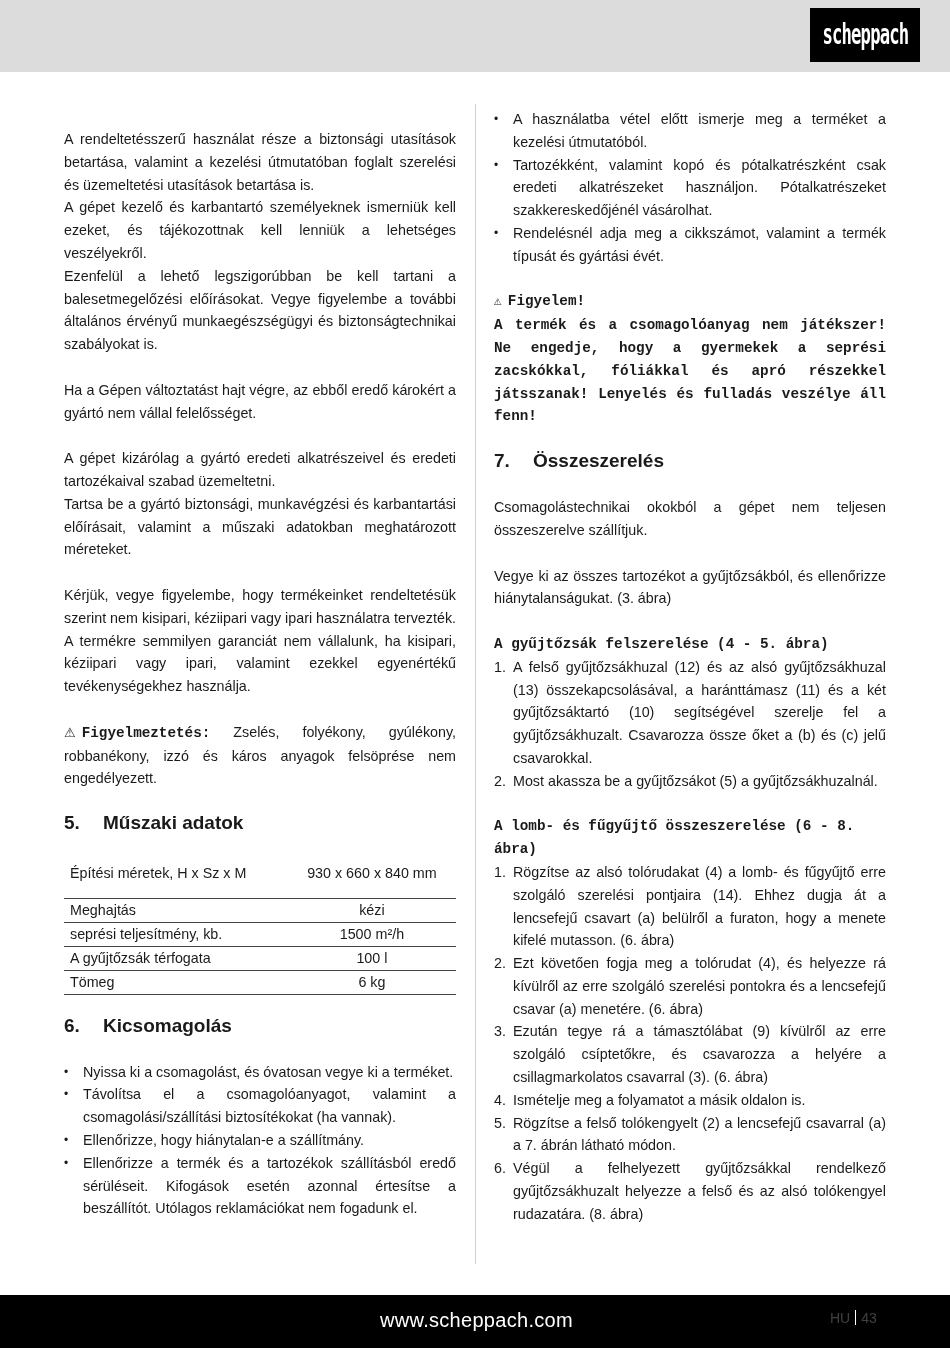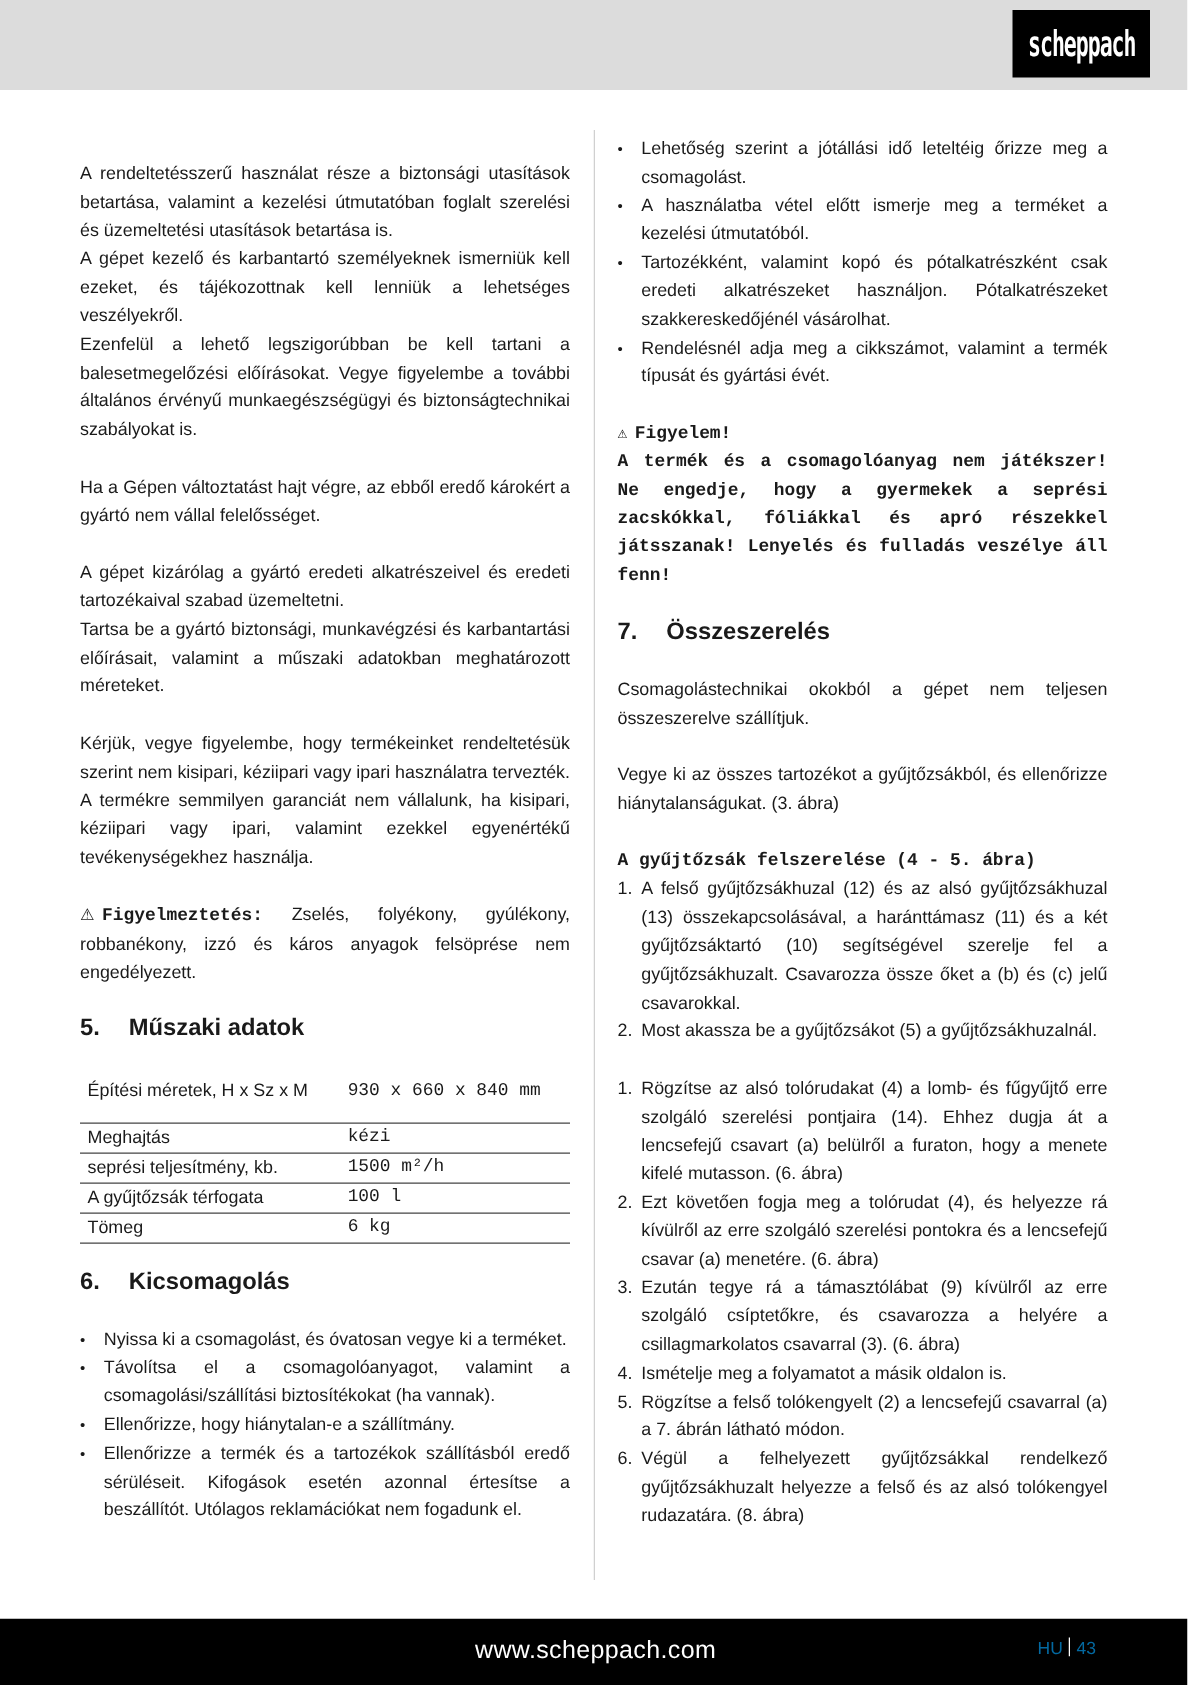--- a/index.html
+++ b/index.html
@@ -8,42 +8,42 @@
 
     .header-band { position: absolute; left: 0; top: 0; width: 950px; height: 72px; background: #dcdcdc; }
     .logo { position: absolute; left: 810px; top: 15px; width: 110px; height: 40px; background: #000; color: #fff;
             display: flex; align-items: center; justify-content: center;
             font-family: "DejaVu Sans Mono", monospace; font-weight: bold; font-size: 21px; letter-spacing: -1px;
             transform: scaleY(1.35); transform-origin: center; }
     .logo span { display: inline-block; transform: scaleX(0.82); }
 
     .footer-band { position: absolute; left: 0; top: 1295px; width: 950px; height: 53px; background: #000; }
     .footer-url { position: absolute; left: 380px; top: 1309px; color: #fff; font-size: 20px; letter-spacing: 0.3px; }
-    .footer-page { position: absolute; left: 830px; top: 1310px; color: #0369a1; font-size: 14px; }
+    .footer-page { position: absolute; left: 830px; top: 1310px; color: #404040; font-size: 14px; }
     .footer-page .sep { display: inline-block; width: 1px; height: 15px; background: #fff; margin: 0 5px; vertical-align: -2px; }
 
     .divider { position: absolute; left: 475px; top: 104px; width: 1px; height: 1160px; background: #d0d0d0; }
 
     .col { position: absolute; top: 108px; width: 392px; font-size: 14.3px; line-height: 22.8px; }
     .col-left { left: 64px; margin-top: 20px; }
     .col-right { left: 494px; }
 
     p.j { text-align: justify; text-align-last: left; }
     .gap { height: 22.8px; }
     .gap-sm { height: 14px; }
 
     h2.section { font-size: 19px; font-weight: bold; line-height: 26px; margin: 0; display: flex; }
     h2.section .num { width: 39px; }
 
     .bold { font-weight: bold; font-family: Liberation Mono, monospace; }
     .warn-icon { display: inline-block; font-size: 13px; margin-right: 6px; }
 
     table.spec { width: 392px; border-collapse: collapse; margin-top: 14px; }
     table.spec td { border-bottom: 1px solid #444; padding: 1px 6px 2px 6px; vertical-align: middle; line-height: 20px; font-size: 14.3px; }
-    table.spec td.val { text-align: left; font-family: Liberation Mono, monospace; }
+    table.spec td.val { text-align: center; }
 
     ul.bullets { list-style: none; }
     ul.bullets li { position: relative; padding-left: 19px; text-align: justify; text-align-last: left; }
     ul.bullets li::before { content: "•"; position: absolute; left: 0; top: 0; font-size: 12px; }
 
     ol.steps { list-style: none; }
     ol.steps li { position: relative; padding-left: 19px; text-align: justify; text-align-last: left; }
     ol.steps li .n { position: absolute; left: 0; top: 0; }
   </style>
 </head>
@@ -111,21 +111,20 @@
   <ul class="bullets">
     <li>Nyissa ki a csomagolást, és óvatosan vegye ki a terméket.</li>
     <li>Távolítsa el a csomagolóanyagot, valamint a csomagolási/szállítási biztosítékokat (ha vannak).</li>
     <li>Ellenőrizze, hogy hiánytalan-e a szállítmány.</li>
     <li>Ellenőrizze a termék és a tartozékok szállításból eredő sérüléseit. Kifogások esetén azonnal értesítse a beszállítót. Utólagos reklamációkat nem fogadunk el.</li>
   </ul>
 </div>
 
 <div class="col col-right">
   <ul class="bullets">
-    <li>Lehetőség szerint a jótállási idő leteltéig őrizze meg a csomagolást.</li>
     <li>A használatba vétel előtt ismerje meg a terméket a kezelési útmutatóból.</li>
     <li>Tartozékként, valamint kopó és pótalkatrészként csak eredeti alkatrészeket használjon. Pótalkatrészeket szakkereskedőjénél vásárolhat.</li>
     <li>Rendelésnél adja meg a cikkszámot, valamint a termék típusát és gyártási évét.</li>
   </ul>
   <div class="gap"></div>
   <p class="bold">
     <span class="warn-icon">⚠</span><span>Figyelem!</span>
   </p>
   <p class="j bold">A termék és a csomagolóanyag nem játékszer! Ne engedje, hogy a gyermekek a seprési zacskókkal, fóliákkal és apró részekkel játsszanak! Lenyelés és fulladás veszélye áll fenn!</p>
   <div style="height:20px"></div>
@@ -140,20 +139,21 @@
   <p class="j">Vegye ki az összes tartozékot a gyűjtőzsákból, és ellenőrizze hiánytalanságukat. (3. ábra)</p>
   <div class="gap"></div>
 
   <p class="bold">A gyűjtőzsák felszerelése (4 - 5. ábra)</p>
   <ol class="steps">
     <li><span class="n">1.</span><span>A felső gyűjtőzsákhuzal (12) és az alsó gyűjtőzsákhuzal (13) összekapcsolásával, a haránttámasz (11) és a két gyűjtőzsáktartó (10) segítségével szerelje fel a gyűjtőzsákhuzalt. Csavarozza össze őket a (b) és (c) jelű csavarokkal.</span></li>
     <li><span class="n">2.</span><span>Most akassza be a gyűjtőzsákot (5) a gyűjtőzsákhuzalnál.</span></li>
   </ol>
   <div class="gap"></div>
 
+  <p class="bold">A lomb- és fűgyűjtő összeszerelése (6 - 8. ábra)</p>
   <ol class="steps">
     <li><span class="n">1.</span><span>Rögzítse az alsó tolórudakat (4) a lomb- és fűgyűjtő erre szolgáló szerelési pontjaira (14). Ehhez dugja át a lencsefejű csavart (a) belülről a furaton, hogy a menete kifelé mutasson. (6. ábra)</span></li>
     <li><span class="n">2.</span><span>Ezt követően fogja meg a tolórudat (4), és helyezze rá kívülről az erre szolgáló szerelési pontokra és a lencsefejű csavar (a) menetére. (6. ábra)</span></li>
     <li><span class="n">3.</span><span>Ezután tegye rá a támasztólábat (9) kívülről az erre szolgáló csíptetőkre, és csavarozza a helyére a csillagmarkolatos csavarral (3). (6. ábra)</span></li>
     <li><span class="n">4.</span><span>Ismételje meg a folyamatot a másik oldalon is.</span></li>
     <li><span class="n">5.</span><span>Rögzítse a felső tolókengyelt (2) a lencsefejű csavarral (a) a 7. ábrán látható módon.</span></li>
     <li><span class="n">6.</span><span>Végül a felhelyezett gyűjtőzsákkal rendelkező gyűjtőzsákhuzalt helyezze a felső és az alsó tolókengyel rudazatára. (8. ábra)</span></li>
   </ol>
 </div>
 

